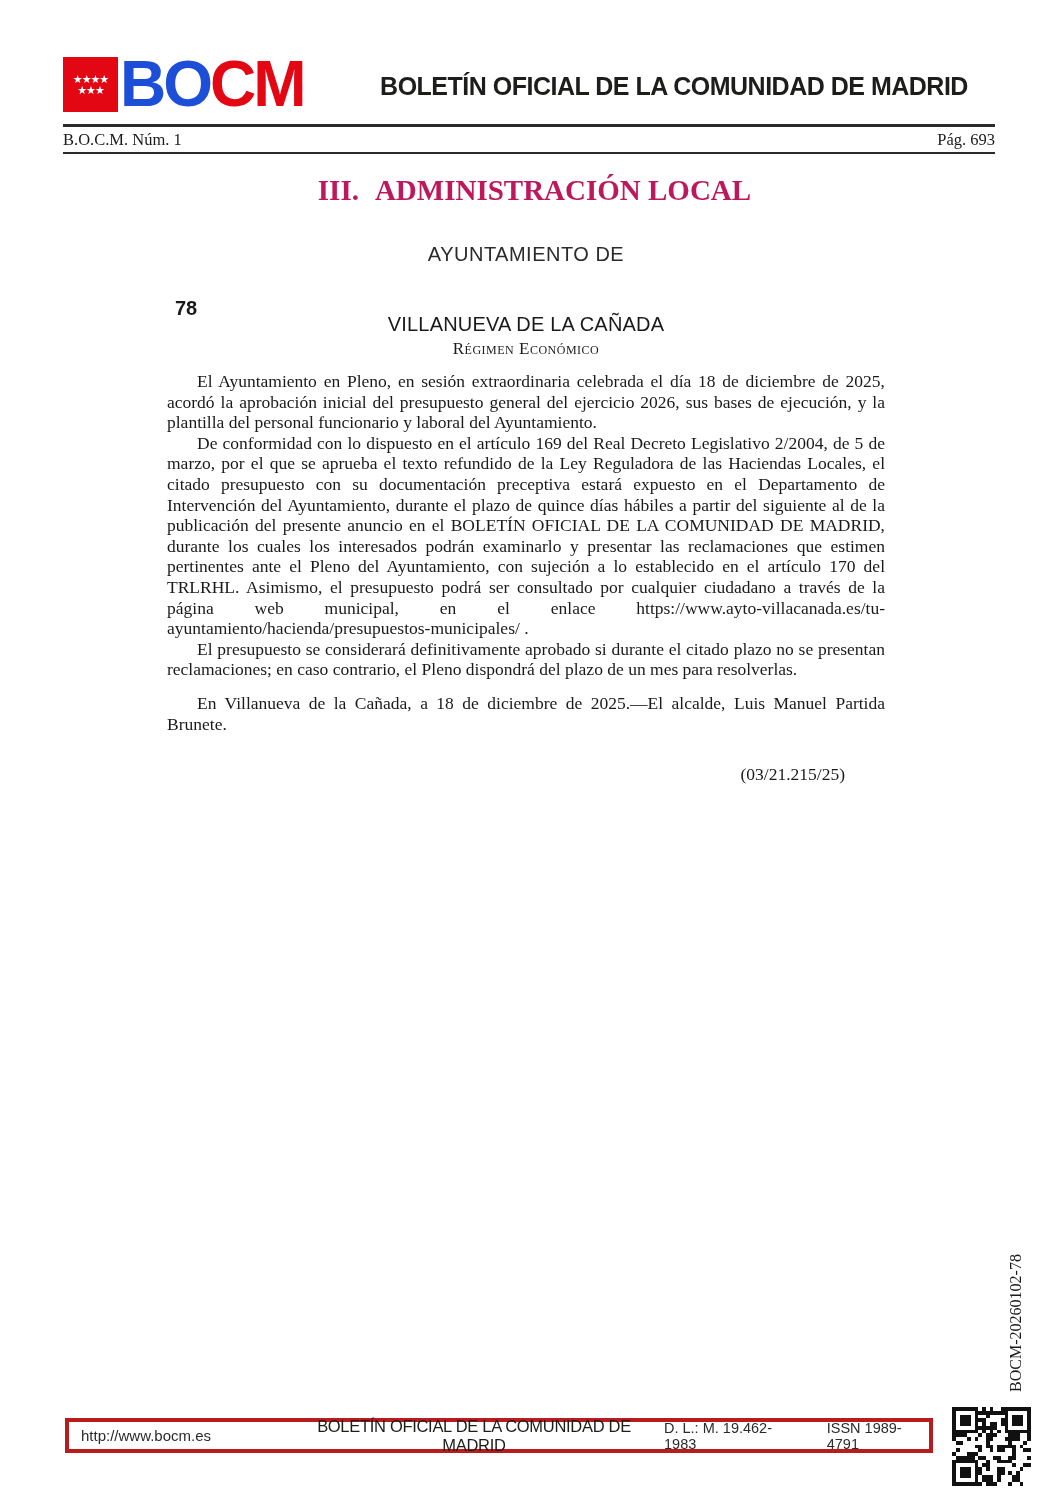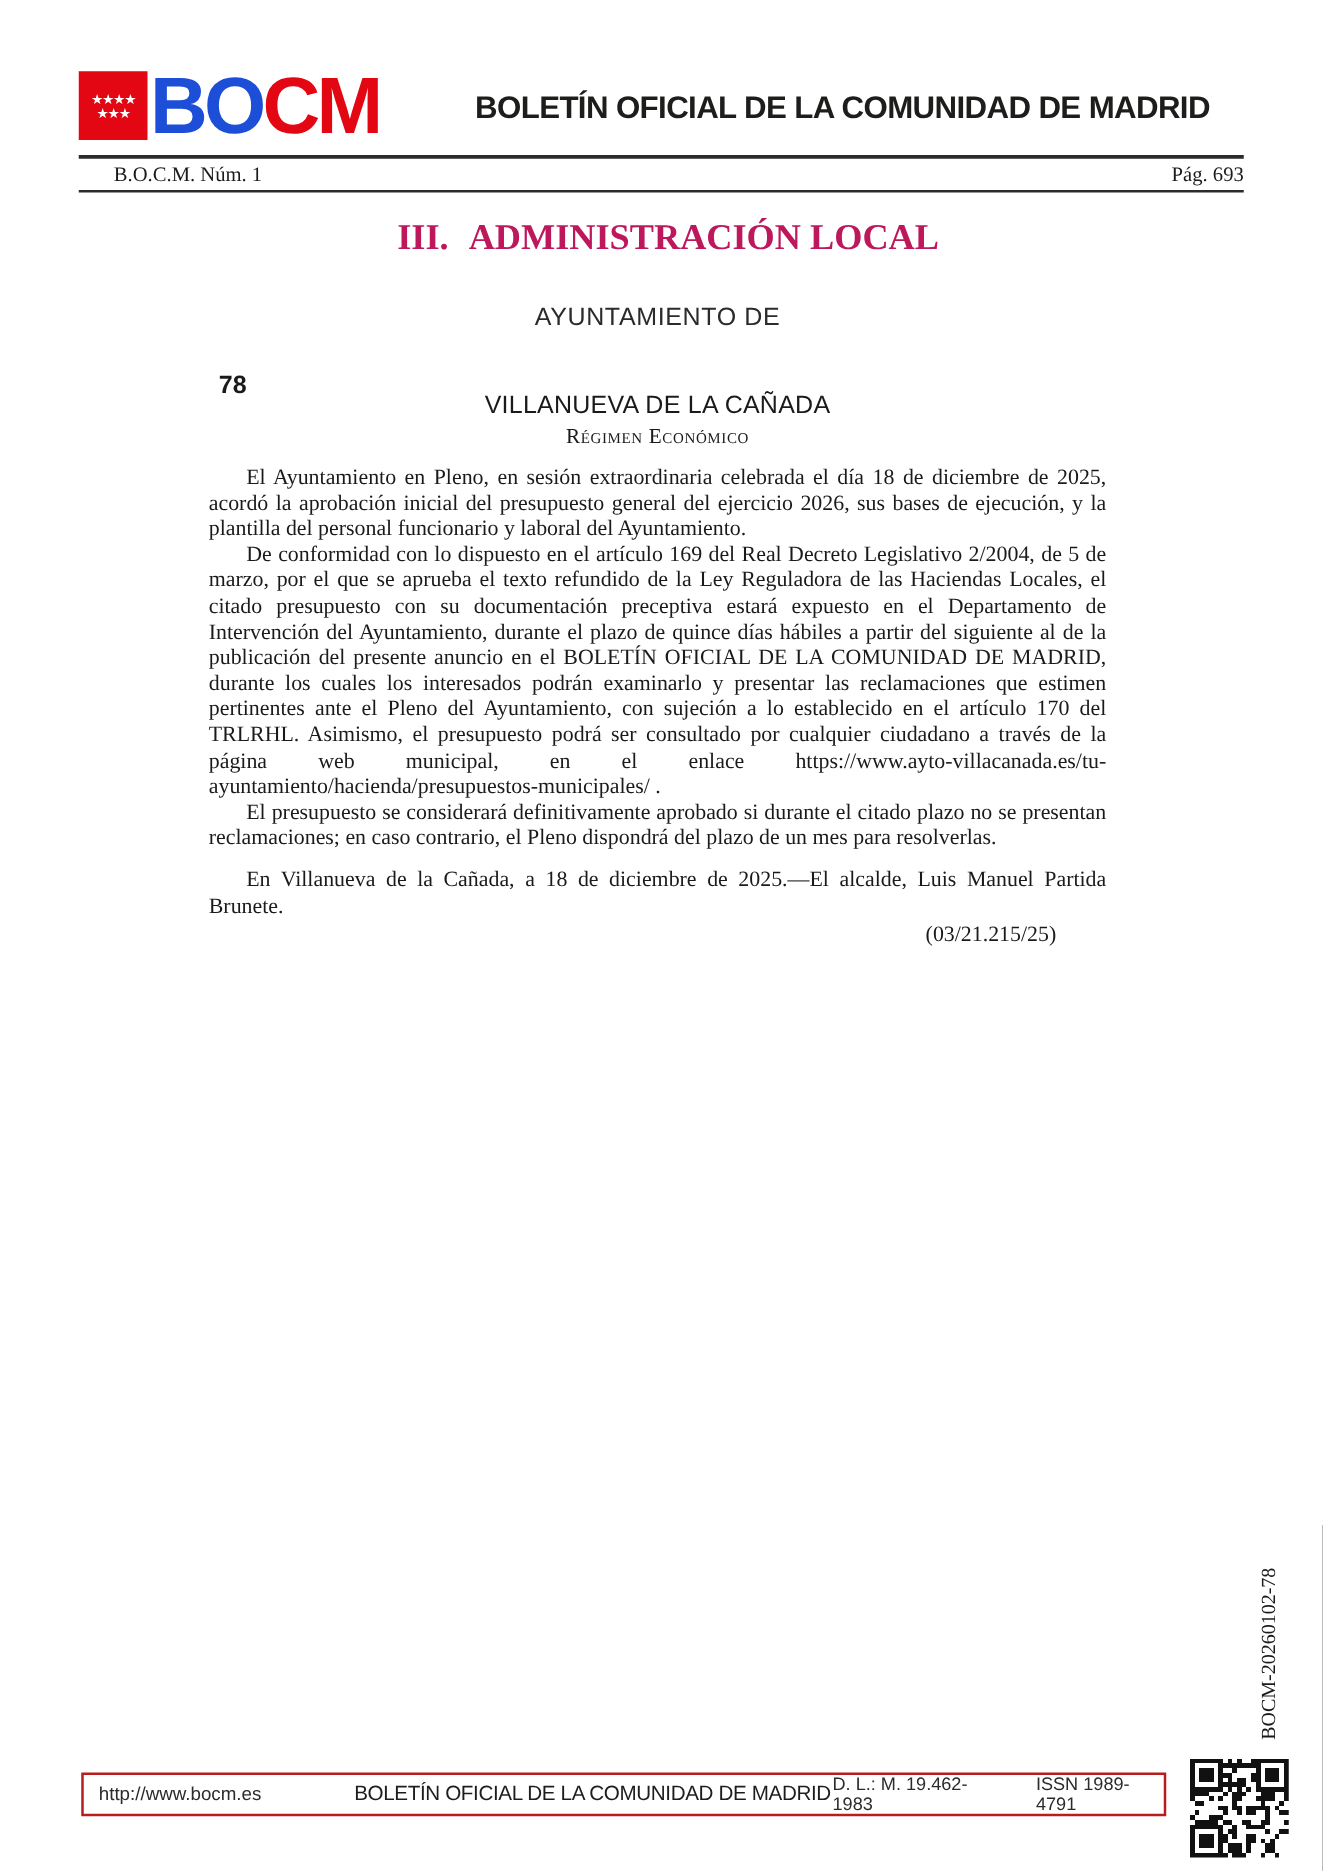--- a/index.html
+++ b/index.html
@@ -35,21 +35,21 @@
 
   .rule { position:absolute; left:63px; right:63px; background:#2b2b2b; }
   .rule-top { top:124px; height:3px; }
   .rule-bottom { top:152px; height:2px; }
 
   .meta-row {
     position:absolute; left:63px; right:63px; top:129px; height:22px;
     display:flex; align-items:center;
     font-size:16.5px;
   }
-  .meta-issue { flex:1; text-align:left;margin-left:28px; }
+  .meta-issue { flex:1; text-align:left; }
   .meta-date  { flex:2; text-align:center; }
   .meta-page  { flex:1; text-align:right; }
 
   
   .section-title {
     position:absolute; left:74px; right:63px; top:174px;
     text-align:center; font-weight:bold; font-size:29px; color:#be185d;
   }
   .section-title .num { margin-right:16px; }
 
@@ -75,37 +75,37 @@
     text-align:center; font-variant:small-caps; font-size:17px; letter-spacing:0.5px;
   }
 
   
   .body-text {
     position:absolute; left:167px; width:718px; top:371px;
     font-size:17.5px; line-height:20.6px; text-align:justify;
   }
   .body-text p { text-indent:30px; }
   .body-text p.spaced { margin-top:13px; }
-  .ref-code { text-align:right; padding-right:40px; text-indent:0; margin-top:3px; }
+  .ref-code { text-align:right; padding-right:40px; text-indent:0; margin-top:30px; }
 
   
   .vertical-id-wrap {
     position:absolute; left:1004px; top:1238px; width:24px; height:170px;
   }
   .vertical-id-wrap span {
     position:absolute; left:50%; top:50%;
     transform:translate(-50%,-50%) rotate(-90deg);
     white-space:nowrap; font-size:16px; color:#1a1a1a;
   }
   .qr { position:absolute; left:952px; top:1407px; width:79px; height:79px; }
 
   
   .footer-box {
     position:absolute; left:65px; top:1418px; width:868px; height:35px;
-    border:2px solid #b91c1c;
+    border:4px solid #b91c1c;
     display:flex; align-items:center;
     font-family:"Liberation Sans", sans-serif; color:#2b2b2b;
   }
   .footer-url { font-size:15px; padding-left:12px; flex:0 0 215px; }
   .footer-title { flex:1; text-align:center; font-size:16.5px; letter-spacing:-0.3px; color:#1d1d1b; }
   .footer-right { flex:0 0 265px; display:flex; justify-content:flex-end; gap:42px; padding-right:10px; font-size:14.5px; }
 </style>
 </head>
 <body>
 

